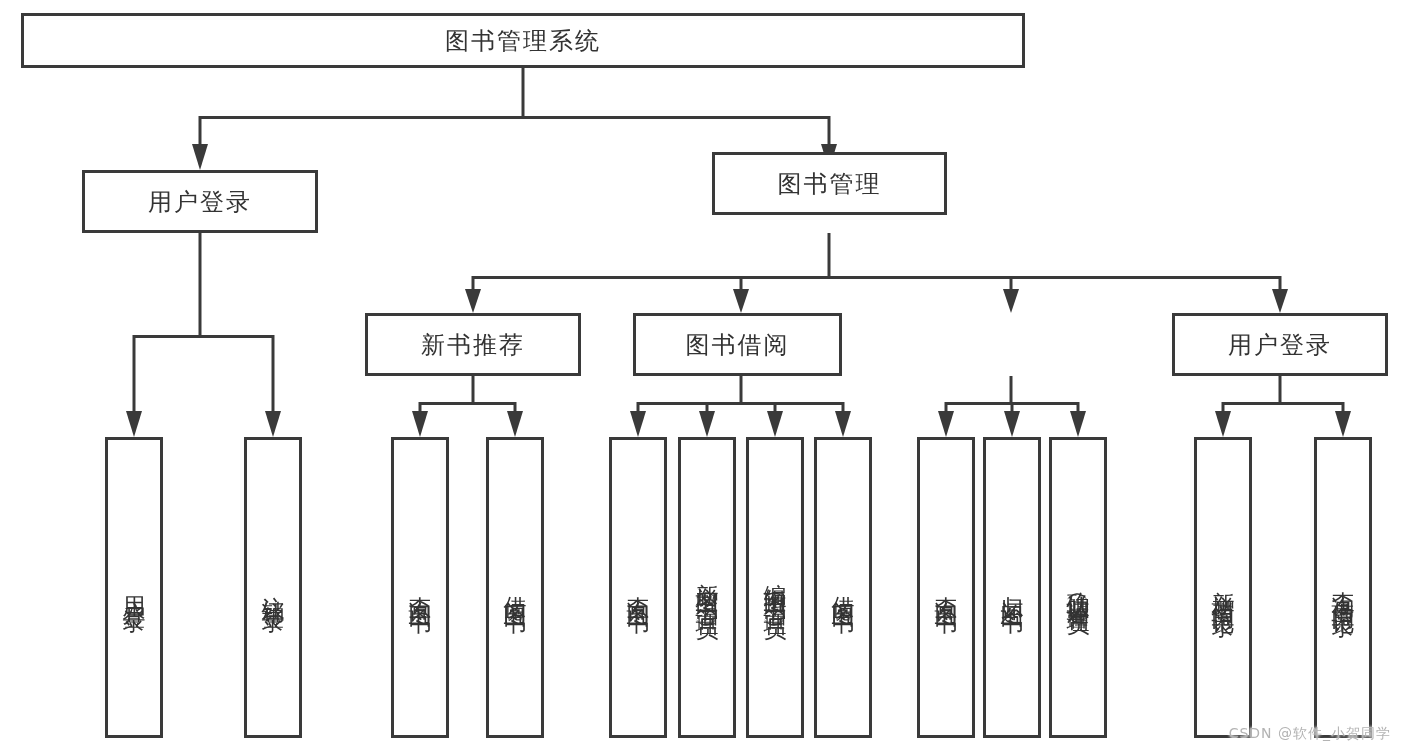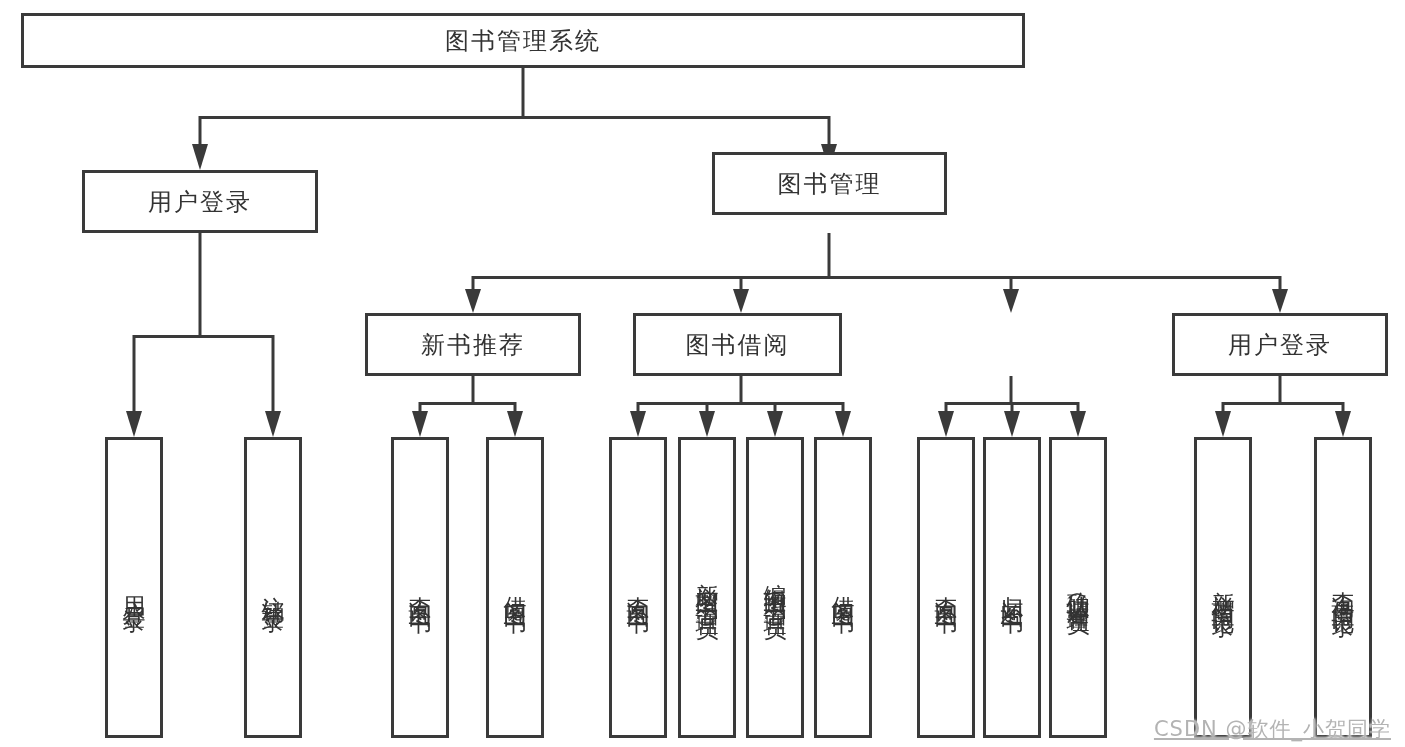--- a/index.html
+++ b/index.html
@@ -36,27 +36,26 @@
   }
   svg.connectors{
     position:absolute;
     left:0;top:0;
     pointer-events:none;
   }
   #watermark{
     position:absolute;
     right:14px;
     bottom:4px;
-    font-size:21px;
+    font-size:14px;
     color:#b3b3b3;
     letter-spacing:1px;
     white-space:nowrap;
     z-index:5;
     text-shadow:0 0 3px #ffffff,0 0 3px #ffffff;
-    text-decoration:underline;
   }
 </style>
 </head>
 <body>
 
 <div id="stage">
 
   <svg class="connectors" width="1405" height="747" viewBox="0 0 1405 747">
     <g stroke="#3a3a3a" stroke-width="3" fill="none">
 

